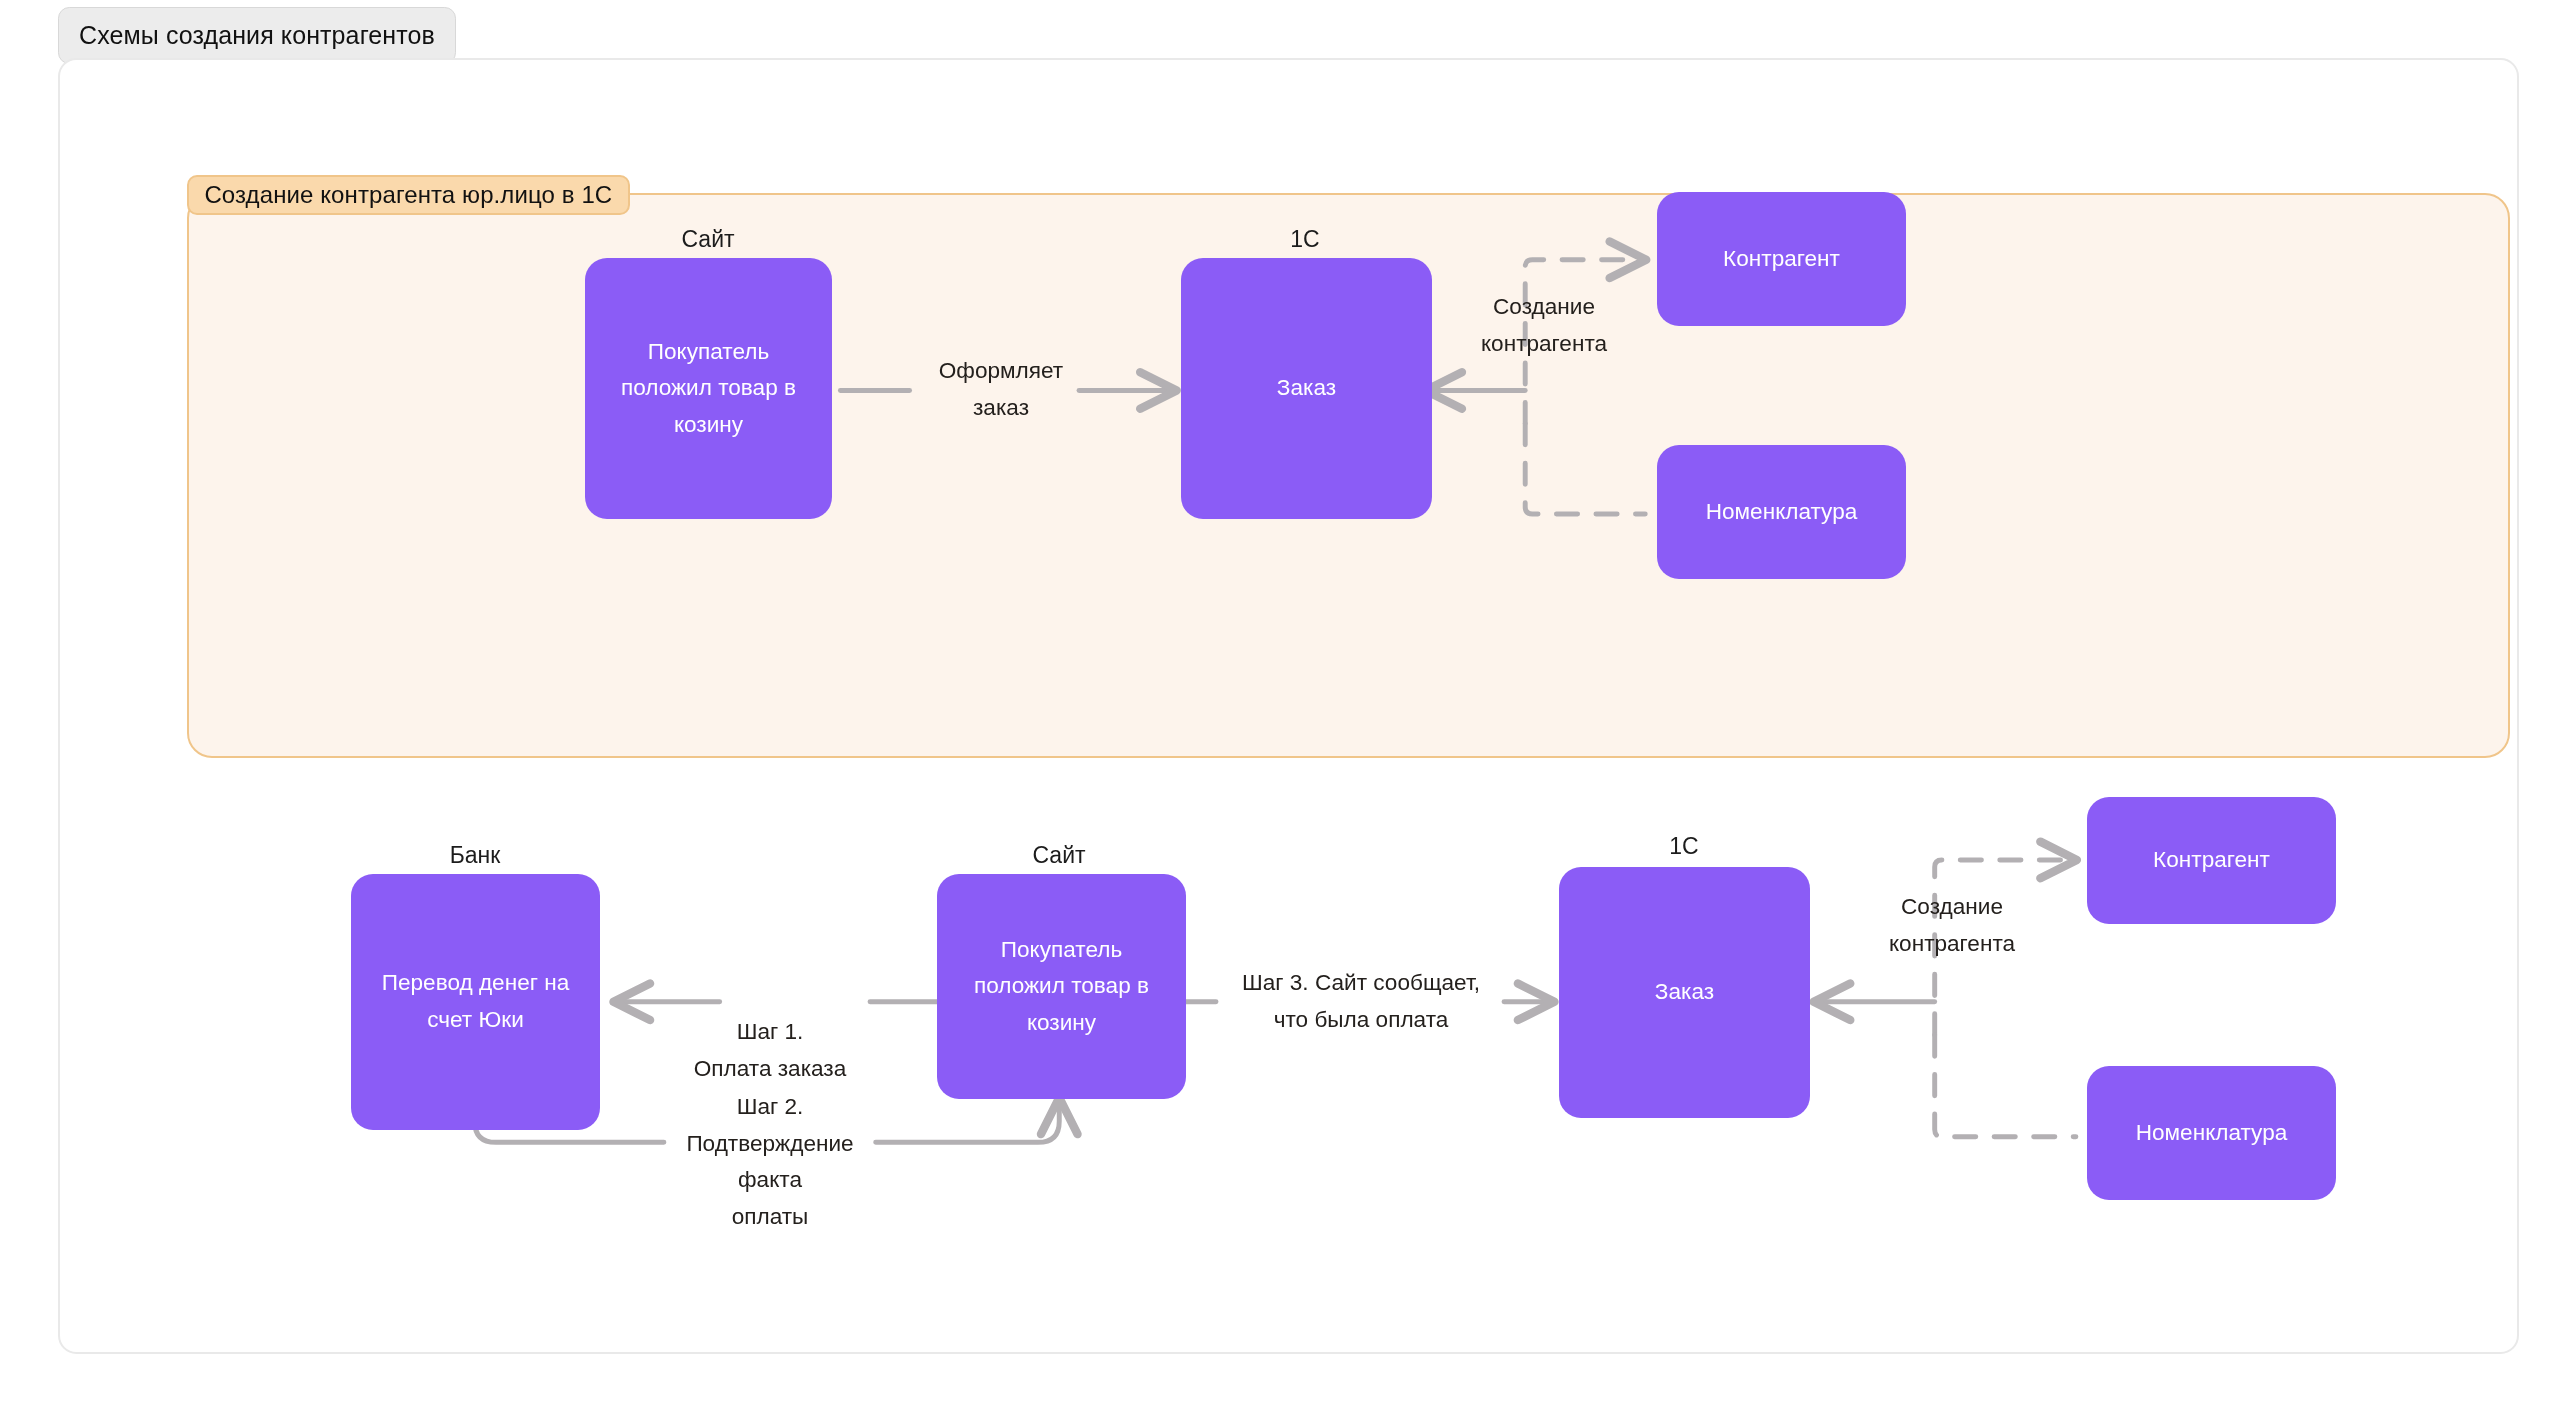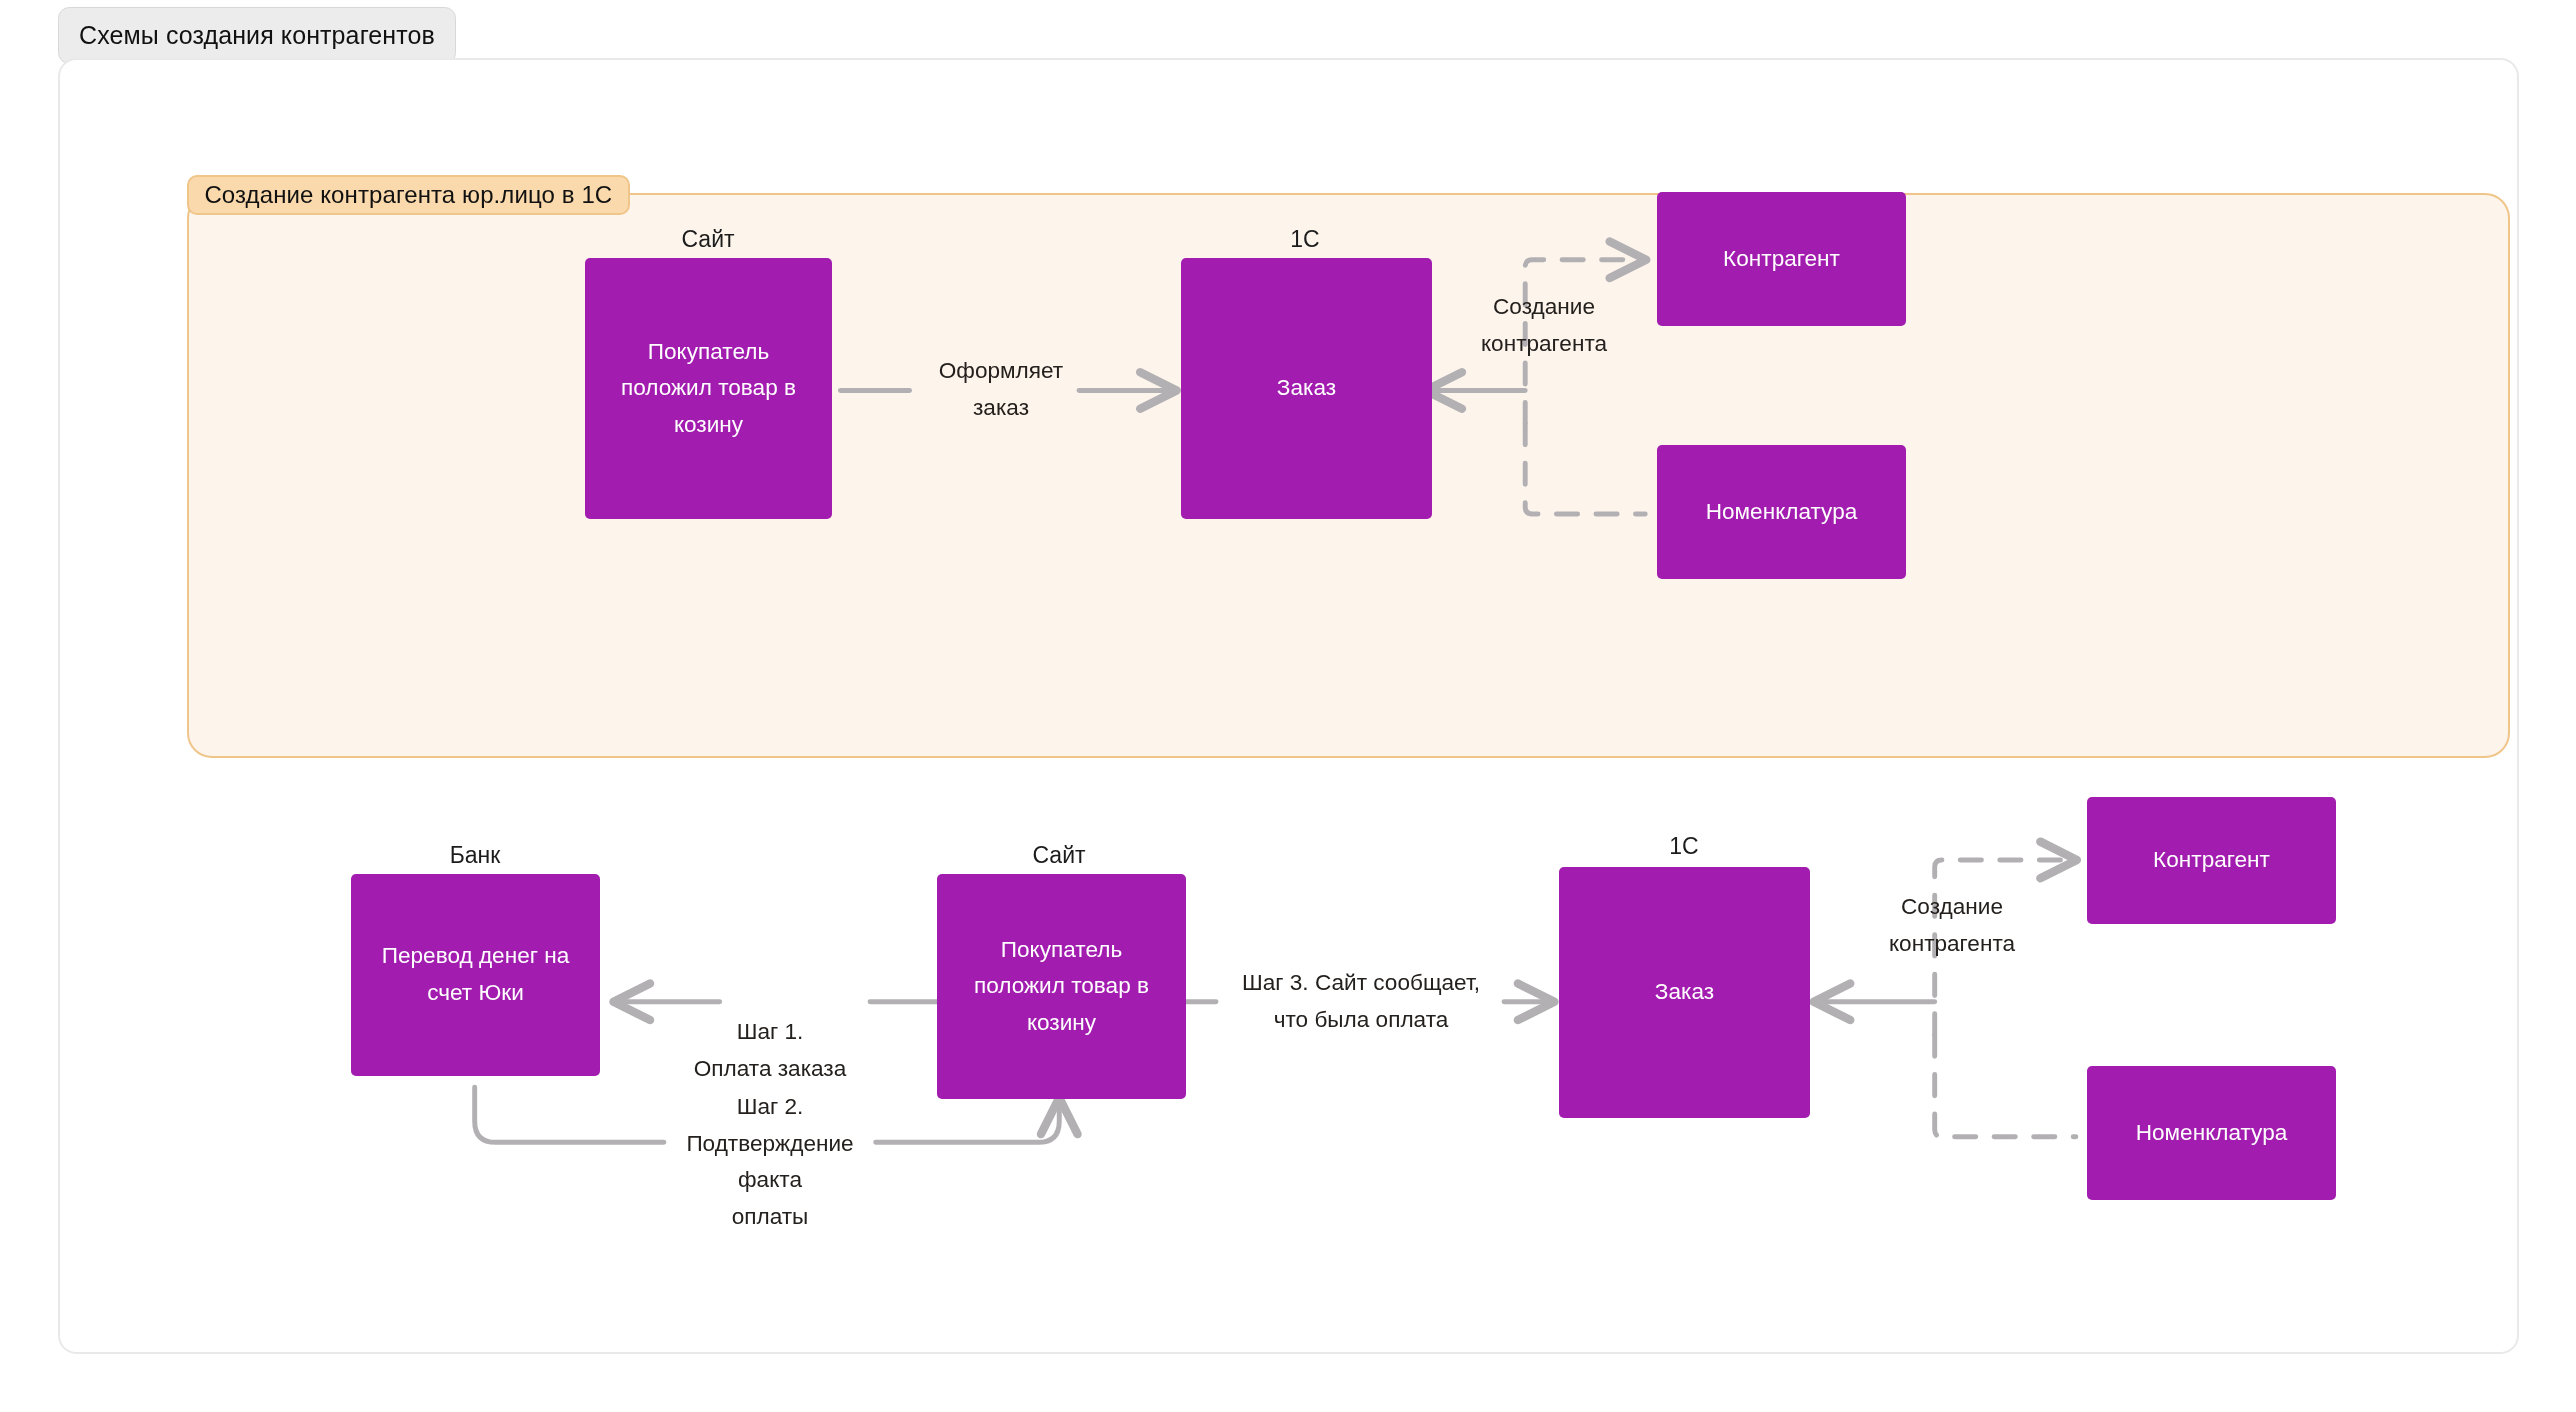--- a/index.html
+++ b/index.html
@@ -58,22 +58,22 @@
     border:2.1px solid #f0c58a;
     border-radius:10px;
     box-sizing:border-box;
     white-space:nowrap;
   }
   .group-header .t{font-size:24px;color:#111;letter-spacing:0.1px;}
 
   
   .node{
     position:absolute;
-    background:#a21caf;
-    border-radius:5px;
+    background:#8b5cf6;
+    border-radius:22px;
     display:flex;align-items:center;justify-content:center;
     box-sizing:border-box;
     padding:0 23px;
   }
   .node .t{
     color:#ffffff;
     font-size:22.6px;
     line-height:1.62;
     text-align:center;
     white-space:pre-line;
@@ -173,21 +173,21 @@
 <div class="node" id="d1-nomen" style="left:1657px;top:445px;width:249px;height:134px;">
   <span class="t">Номенклатура</span>
 </div>
 
 <div class="edge-label" style="left:1001px;top:390px;">Оформляет
 заказ</div>
 <div class="edge-label" style="left:1544px;top:326px;">Создание
 контрагента</div>
 
 <div class="node-caption" style="left:475px;top:842px;">Банк</div>
-<div class="node" id="d2-bank" style="left:351px;top:874px;width:249px;height:202px;">
+<div class="node" id="d2-bank" style="left:351px;top:874px;width:249px;height:256px;">
   <span class="t">Перевод денег на
 счет Юки</span>
 </div>
 
 <div class="node-caption" style="left:1059px;top:842px;">Сайт</div>
 <div class="node" id="d2-site" style="left:937px;top:874px;width:249px;height:225px;">
   <span class="t">Покупатель
 положил товар в
 козину</span>
 </div>

